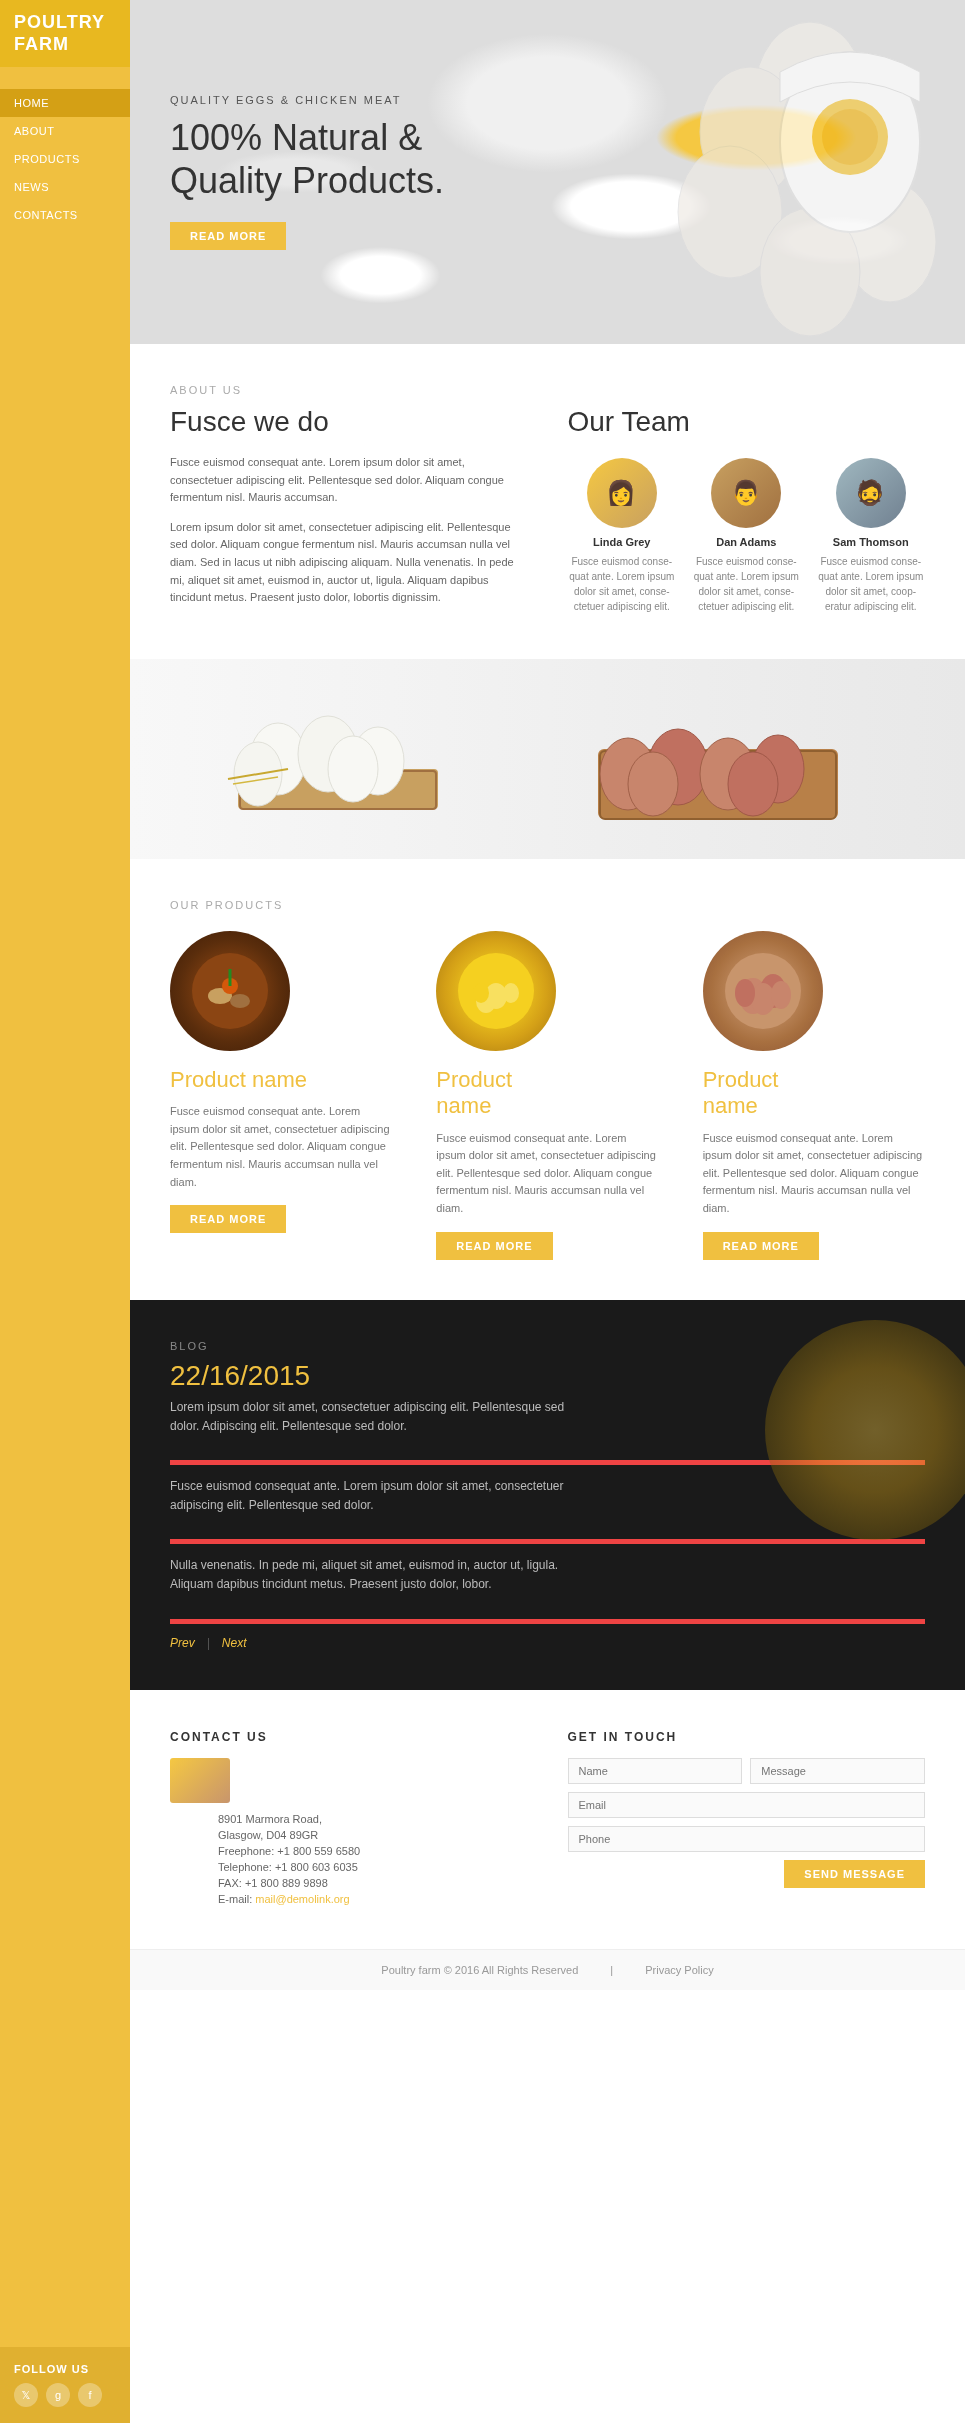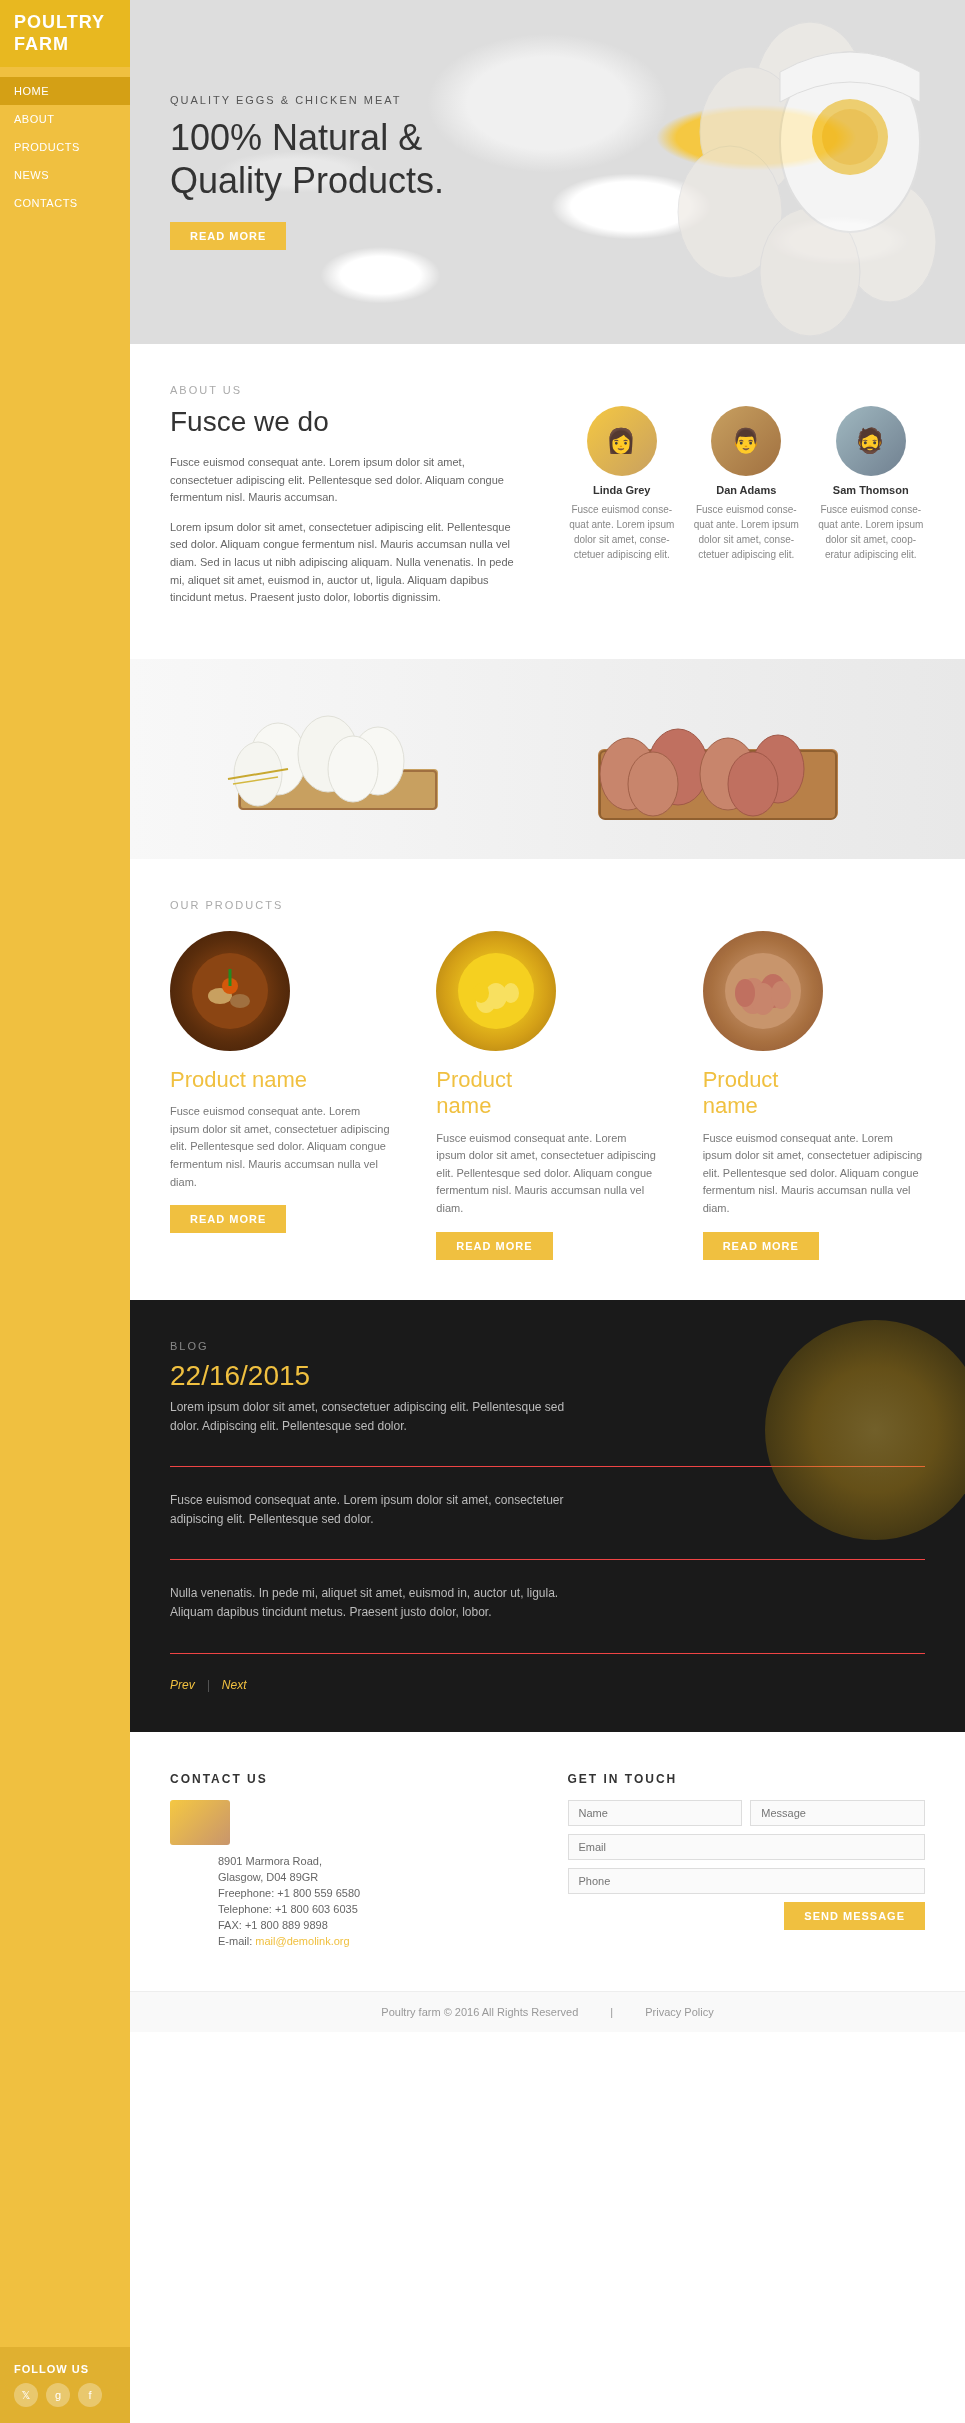--- a/index.html
+++ b/index.html
@@ -19,21 +19,21 @@
     .sidebar-logo {
       background: #e8b820;
       padding: 12px 14px;
       color: #fff;
       font-weight: bold;
       font-size: 18px;
       line-height: 1.2;
       letter-spacing: 1px;
     }
     .sidebar-nav {
-      margin-top: 10px;
+      margin-top: 22px;
       flex: 1;
     }
     .sidebar-nav a {
       display: block;
       padding: 8px 14px;
       color: #fff;
       text-decoration: none;
       font-size: 11px;
       text-transform: uppercase;
       letter-spacing: 0.5px;
@@ -272,23 +272,23 @@
       width: 220px;
       height: 220px;
       border-radius: 50%;
       background: radial-gradient(circle, #f5c842 0%, #d4a015 40%, #3a3000 100%);
       opacity: 0.4;
     }
     .blog-section .section-label {
       color: #888;
     }
     .blog-post {
-      margin-bottom: 24px;
-      border-bottom: 1px solid #ef4444;
-      padding-bottom: 30px;
+      margin-bottom: 12px;
+      border-bottom: 5px solid #ef4444;
+      padding-bottom: 24px;
     }
     .blog-post:last-of-type { border-bottom: none; }
     .blog-date {
       font-size: 28px;
       font-weight: 300;
       color: #f0c040;
       margin-bottom: 6px;
     }
     .blog-text {
       font-size: 12px;
@@ -430,20 +430,21 @@
 
   <div class="section">
     <div class="section-label">ABOUT US</div>
     <div class="about-grid">
       <div class="about-left">
         <h2>Fusce we do</h2>
         <p>Fusce euismod consequat ante. Lorem ipsum dolor sit amet, consectetuer adipiscing elit. Pellentesque sed dolor. Aliquam congue fermentum nisl. Mauris accumsan.</p>
         <p>Lorem ipsum dolor sit amet, consectetuer adipiscing elit. Pellentesque sed dolor. Aliquam congue fermentum nisl. Mauris accumsan nulla vel diam. Sed in lacus ut nibh adipiscing aliquam. Nulla venenatis. In pede mi, aliquet sit amet, euismod in, auctor ut, ligula. Aliquam dapibus tincidunt metus. Praesent justo dolor, lobortis dignissim.</p>
       </div>
       <div class="about-right">
+        <h2>Our Team</h2>
         <div class="team-members">
           <div class="team-member">
             <div class="team-avatar">
               <div class="avatar-placeholder" style="background:linear-gradient(135deg,#f5c842,#c8a060)">👩</div>
             </div>
             <div class="team-name">Linda Grey</div>
             <div class="team-bio">Fusce euismod conse-quat ante. Lorem ipsum dolor sit amet, conse-ctetuer adipiscing elit.</div>
           </div>
           <div class="team-member">
             <div class="team-avatar">

